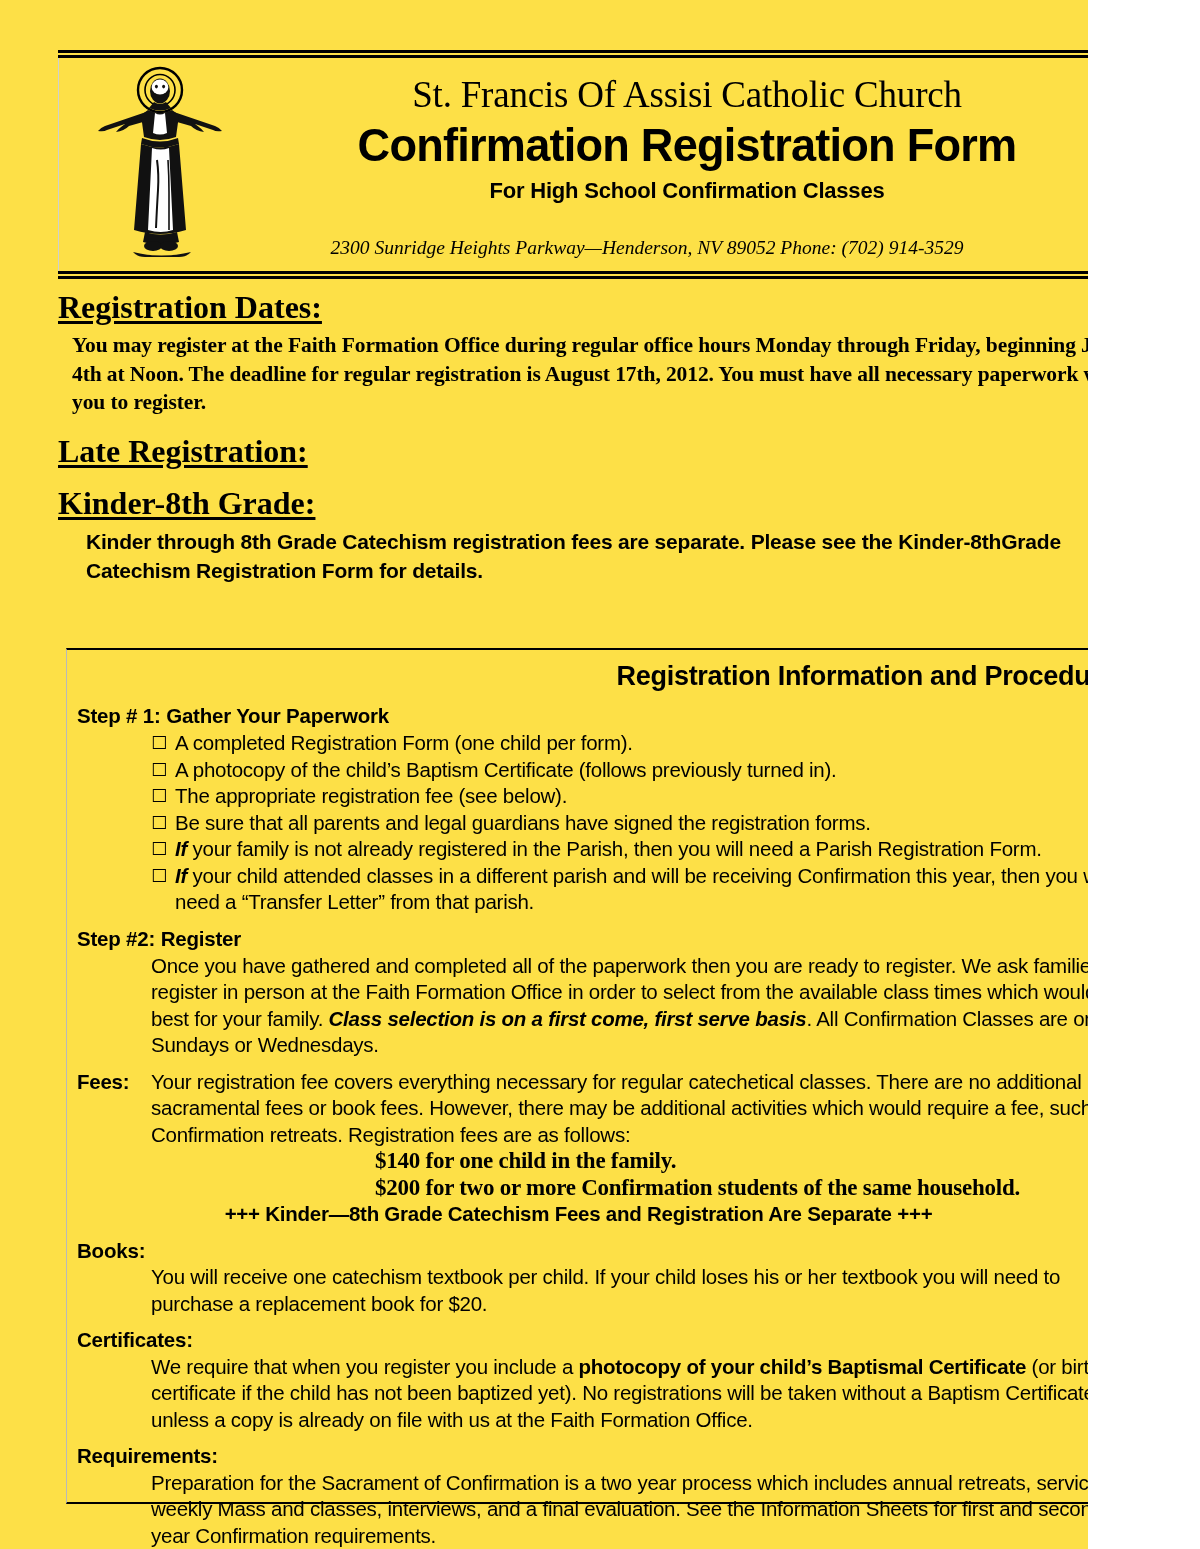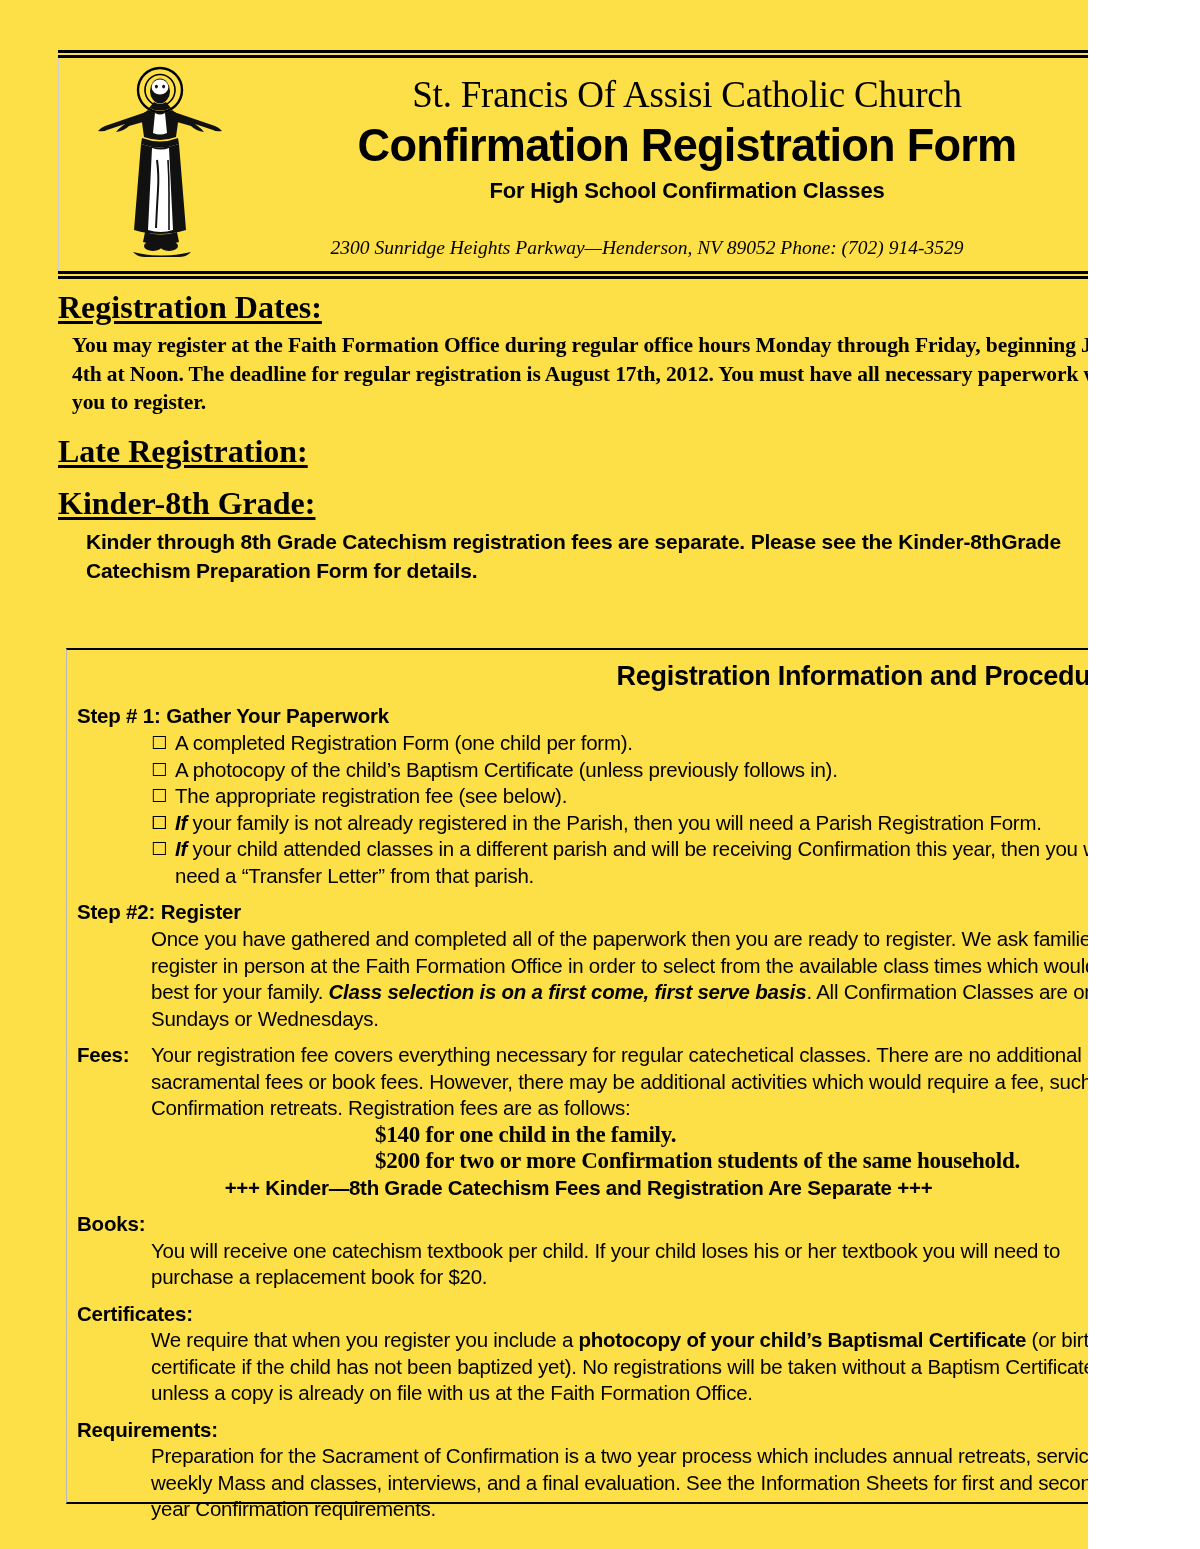--- a/index.html
+++ b/index.html
@@ -318,46 +318,47 @@
     <h2 class="sec-head">Registration Dates:</h2>
     <p class="sec-body-serif">You may register at the Faith Formation Office during regular office hours Monday through Friday, beginning June 4th at Noon. The deadline for regular registration is August 17th, 2012. You must have all necessary paperwork with you to register.</p>
 
     <div class="gap-a"></div>
 
     <h2 class="sec-head">Late Registration:</h2>
 
     <div class="gap-b"></div>
 
     <h2 class="sec-head">Kinder-8th Grade:</h2>
-    <p class="sec-body-sans">Kinder through 8th Grade Catechism registration fees are separate. Please see the Kinder-8thGrade Catechism Preparation Form for details.</p>
+    <p class="sec-body-sans">Kinder through 8th Grade Catechism registration fees are separate. Please see the Kinder-8thGrade Catechism Registration Form for details.</p>
   </div>
 
   <div class="main-box">
 
     <div class="box-title">Registration Information and Procedures</div>
 
     <div class="body-area">
 
       <div class="step-head">Step # 1: Gather Your Paperwork</div>
 
       <ul class="check-list">
         <li class="check-item">
           <span class="box-glyph">☐</span>
           <span>A completed Registration Form (one child per form).</span>
         </li>
         <li class="check-item">
           <span class="box-glyph">☐</span>
-          <span>A photocopy of the child’s Baptism Certificate (unless previously follows in).</span>
+          <span>A photocopy of the child’s Baptism Certificate (follows previously turned in).</span>
         </li>
         <li class="check-item">
           <span class="box-glyph">☐</span>
           <span>The appropriate registration fee (see below).</span>
         </li>
         <li class="check-item">
           <span class="box-glyph">☐</span>
+          <span> Be sure that all parents and legal guardians have signed the registration forms.</span>
         </li>
         <li class="check-item">
           <span class="box-glyph">☐</span>
           <span class="bi">If</span><span> your family is not already registered in the Parish, then you will need a Parish Registration Form.</span>
         </li>
         <li class="check-item">
           <span class="box-glyph">☐</span>
           <span class="bi">If</span><span> your child attended classes in a different parish and will be receiving Confirmation this year, then you will need a “Transfer Letter” from that parish.</span>
         </li>
       </ul>

